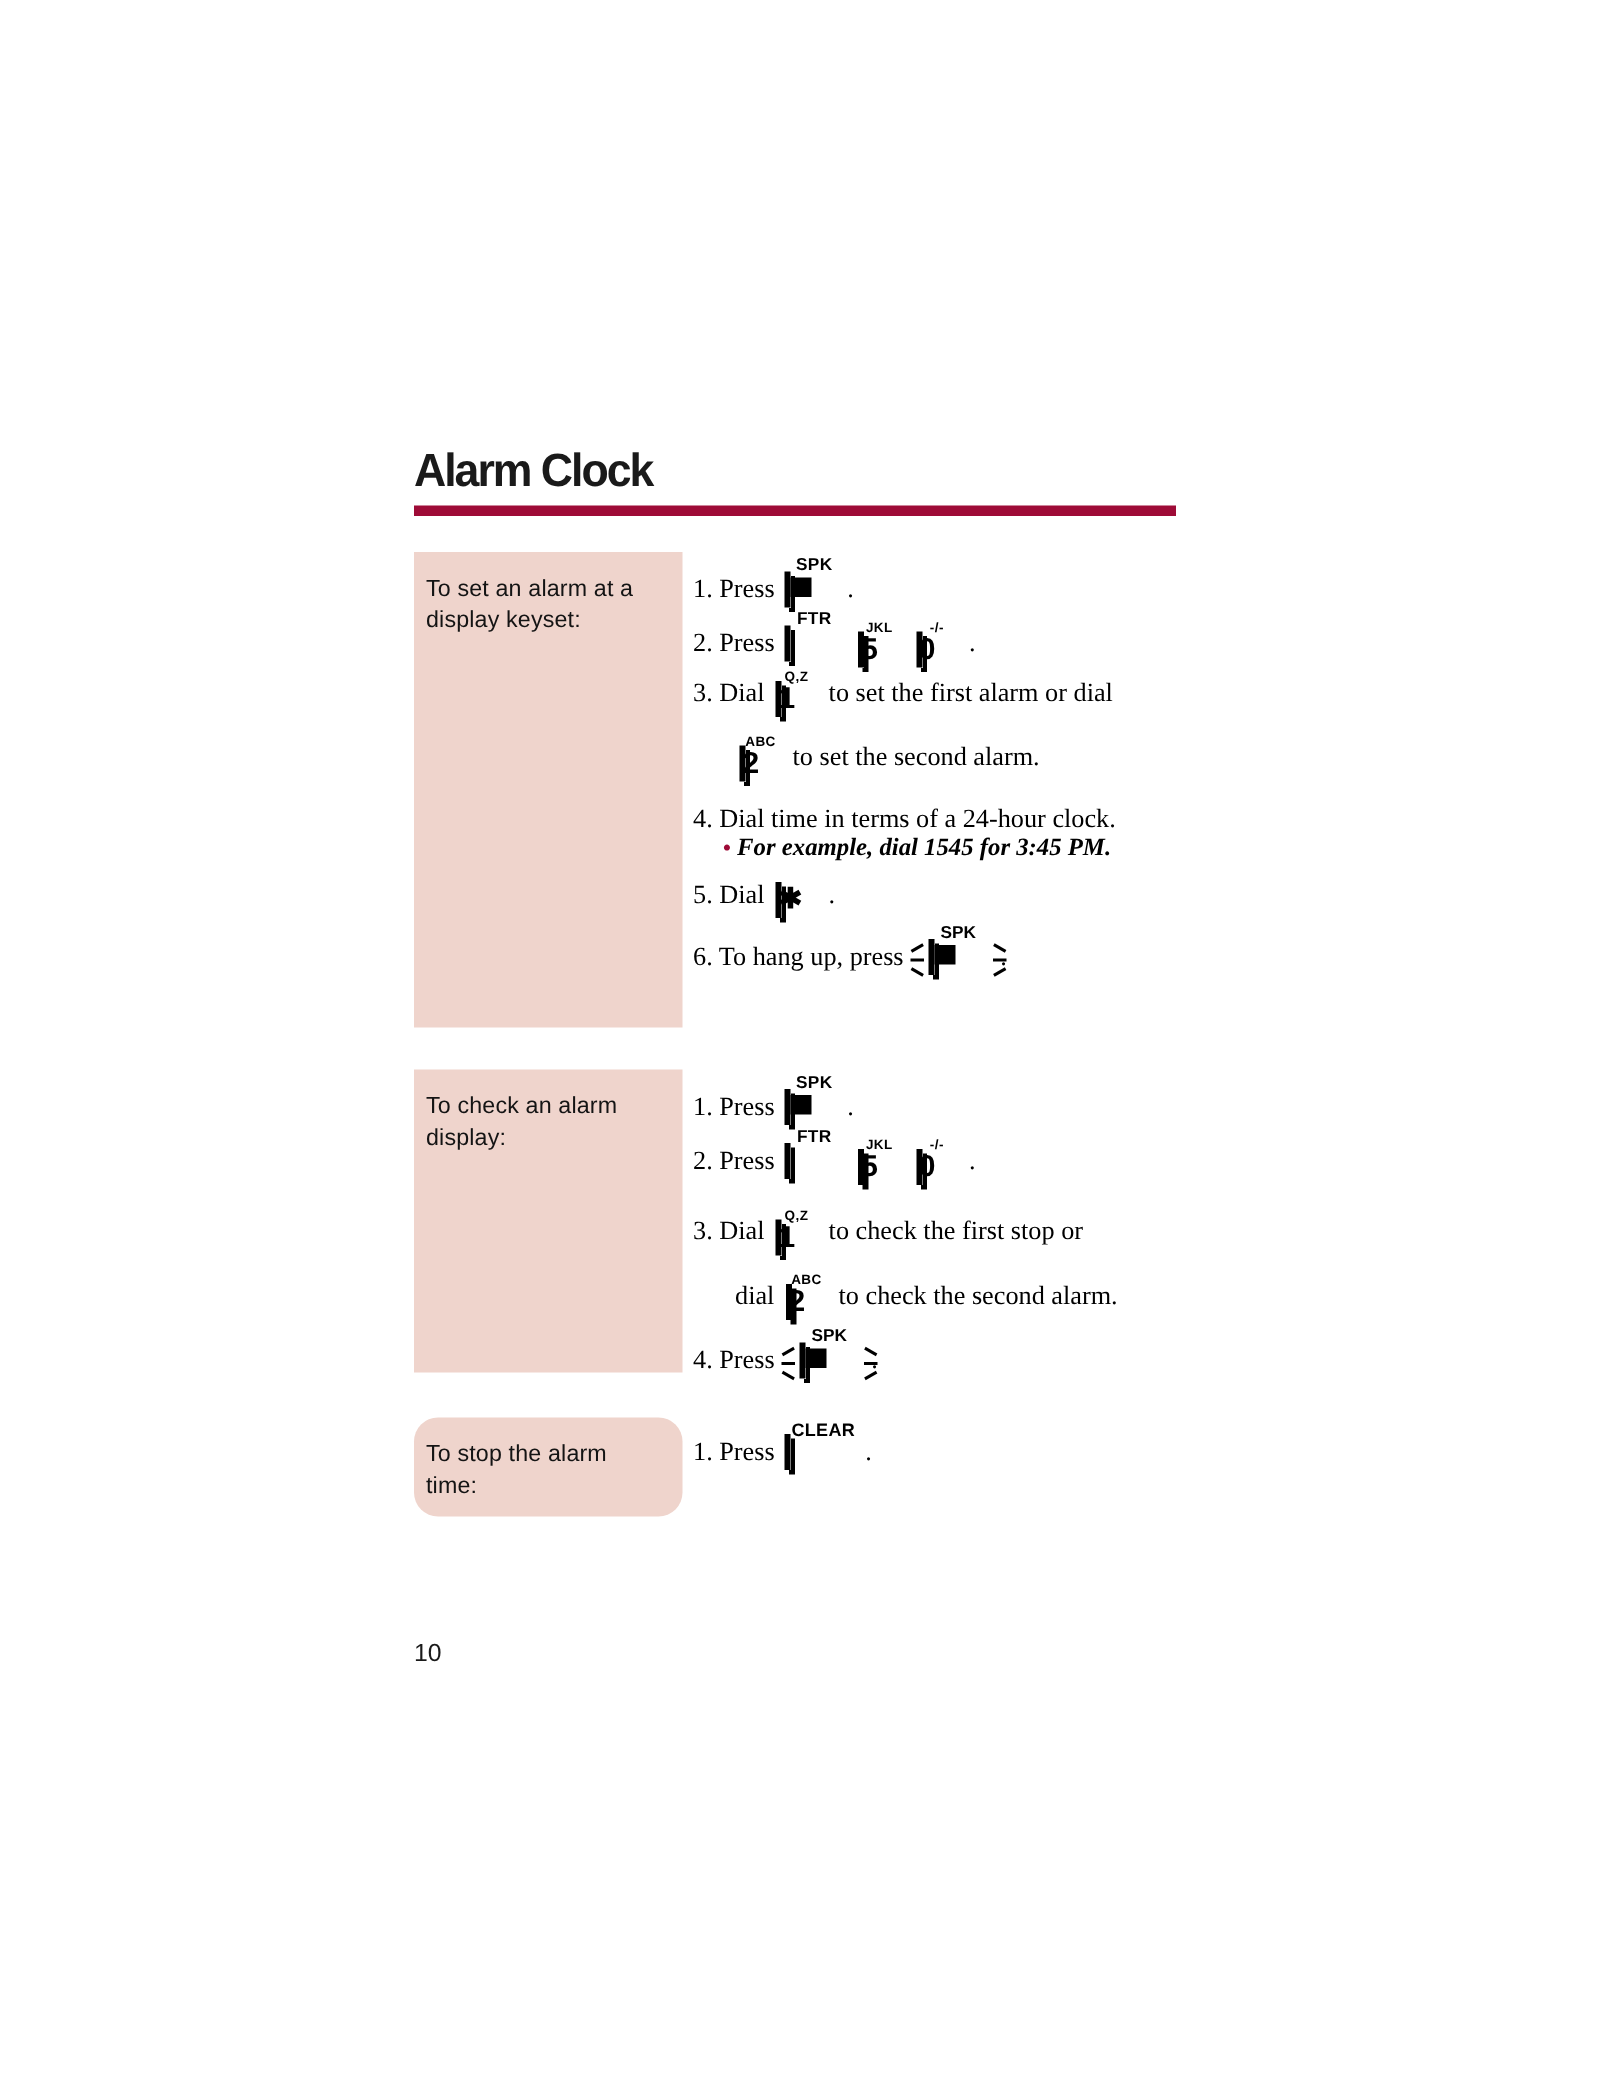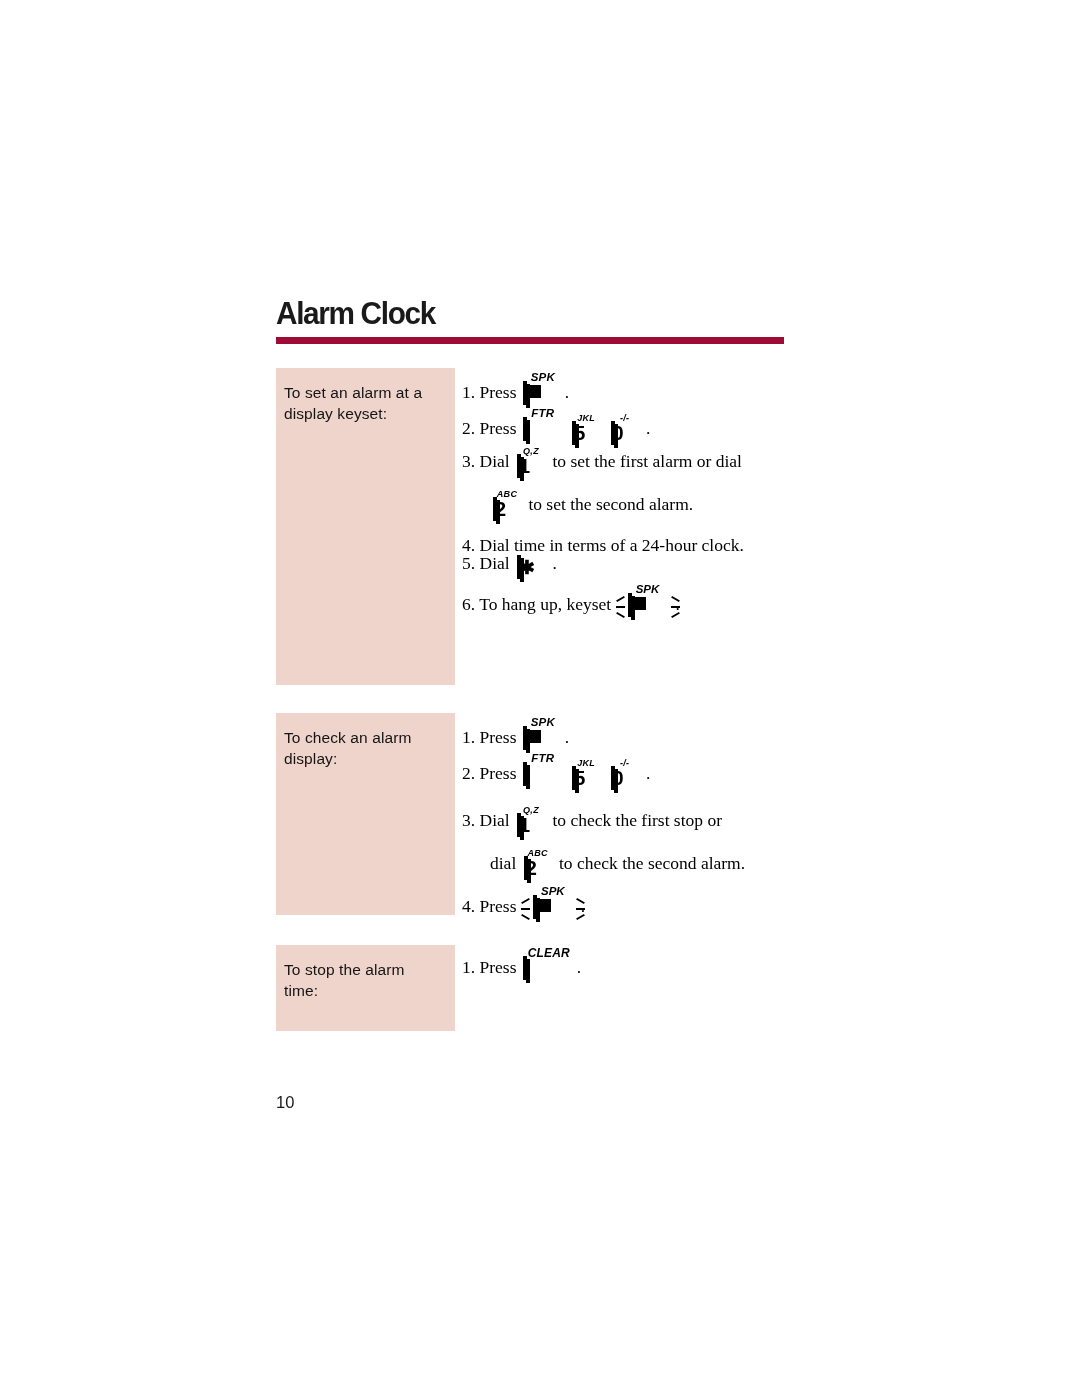--- a/index.html
+++ b/index.html
@@ -108,21 +108,20 @@
   }
   .key .cap {
     position: absolute;
     left: 50%;
     transform: translateX(-50%);
     font-family: "Liberation Sans", sans-serif;
     font-weight: bold;
     color: #000;
     white-space: nowrap;
     line-height: 1;
-    font-style: italic;
   }
   .key .body {
     position: relative;
     border: 2px solid #000;
     background: #fff;
     box-sizing: border-box;
     box-shadow: 3px 3px 0 0 #000;
   }
   .key .body .glyph {
     position: absolute;
@@ -254,33 +253,37 @@
           <span class="body"><span class="glyph">2</span></span>
         </span>
         <span class="txt">to set the second alarm.</span>
       </div>
 
       <div class="step" style="margin-bottom:0;">
         <span class="num">4.</span>
         <span class="txt">Dial time in terms of a 24-hour clock.</span>
       </div>
 
+      <div class="note" style="margin:0 0 12px 14px;">
+        <span class="bul">•</span>
+        <span>For example, dial 1545 for 3:45 PM.</span>
+      </div>
 
       <div class="step" style="margin-bottom:17px;">
         <span class="num">5.</span>
         <span class="txt">Dial</span>
         <span class="key star">
           <span class="body"><span class="glyph">✱</span></span>
         </span>
         <span class="txt">.</span>
       </div>
 
       <div class="step">
         <span class="num">6.</span>
-        <span class="txt">To hang up, keyset</span>
+        <span class="txt">To hang up, press</span>
         <span class="key lit">
           <span class="cap">SPK</span>
           <span class="rays l">
             <span class="ray r1"></span>
               <span class="ray r2"></span>
               <span class="ray r3"></span>
           </span>
           <span class="rays r">
             <span class="ray r1"></span>
               <span class="ray r2"></span>
@@ -365,21 +368,21 @@
           </span>
           <span class="body"><span class="lamp"></span></span>
         </span><span class="txt">.</span>
       </div>
 
     </div>
   </div>
 
   <div class="section" style="top:945px;">
 
-    <div class="label-box" style="top:0; height:86px;">
+    <div class="label-box" style="top:0; height:66px;border-radius:16px;">
       <div class="label-text">To stop the alarm</div>
       <div class="label-text">time:</div>
     </div>
 
     <div class="steps" style="top:14px;">
       <div class="step">
         <span class="num">1.</span>
         <span class="txt">Press</span>
         <span class="key wide clear">
           <span class="cap">CLEAR</span>

